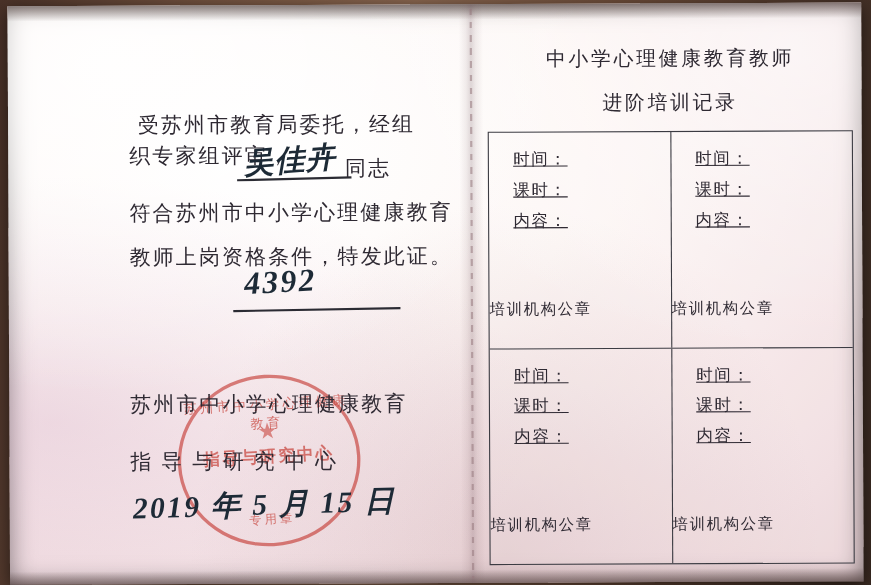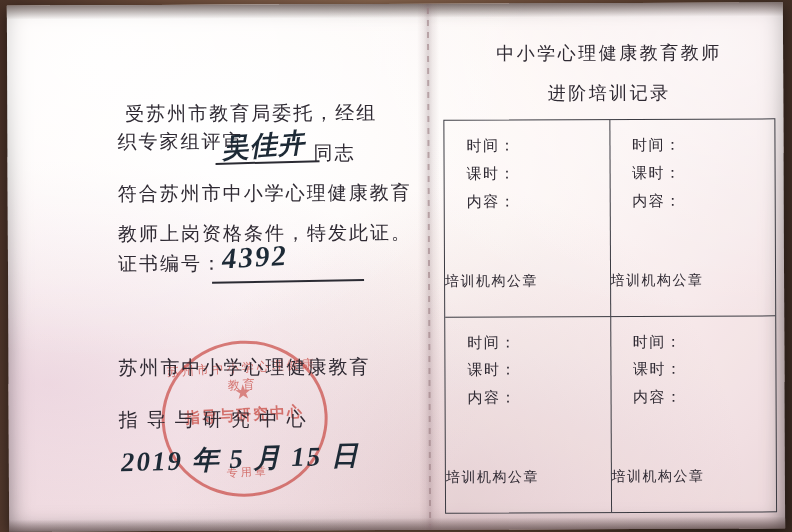--- a/index.html
+++ b/index.html
@@ -267,20 +267,21 @@
     position: relative;
     padding: 12px 0 0 22px;
     box-sizing: border-box;
   }
   .rec-cell:first-child { border-right: 1.5px solid #3b3b42; }
   .rec-field {
     font-size: 15px;
     letter-spacing: 1.5px;
     color: #2f2a33;
     line-height: 1.85;
+    text-decoration: underline;
   }
   .rec-stamp {
     position: absolute;
     left: 0; right: 0;
     bottom: 26px;
     text-align: left;
     font-size: 14px;
     letter-spacing: 1.5px;
     color: #2f2a33;
   }
@@ -304,21 +305,20 @@
 
       <div id="name-hand" class="hand">吴佳卉</div>
       <div id="name-underline"></div>
 
       <div class="body-line" style="left:288px; top:118px;">同志</div>
 
       <div class="body-line" style="left:92px; top:158px;">符合苏州市中小学心理健康教育</div>
 
       <div class="body-line" style="left:92px; top:198px;">教师上岗资格条件，特发此证。</div>
 
-      <div id="cert-no-label">证书编号：</div>
       <div id="cert-no-value" class="hand">4392</div>
       <div id="cert-no-underline"></div>
 
       <div id="seal">
         <div class="seal-top">苏州市中小学心理健康教育</div>
         <div class="seal-star">★</div>
         <div class="seal-mid">指导与研究中心</div>
         <div class="seal-bottom">专用章</div>
       </div>
 

